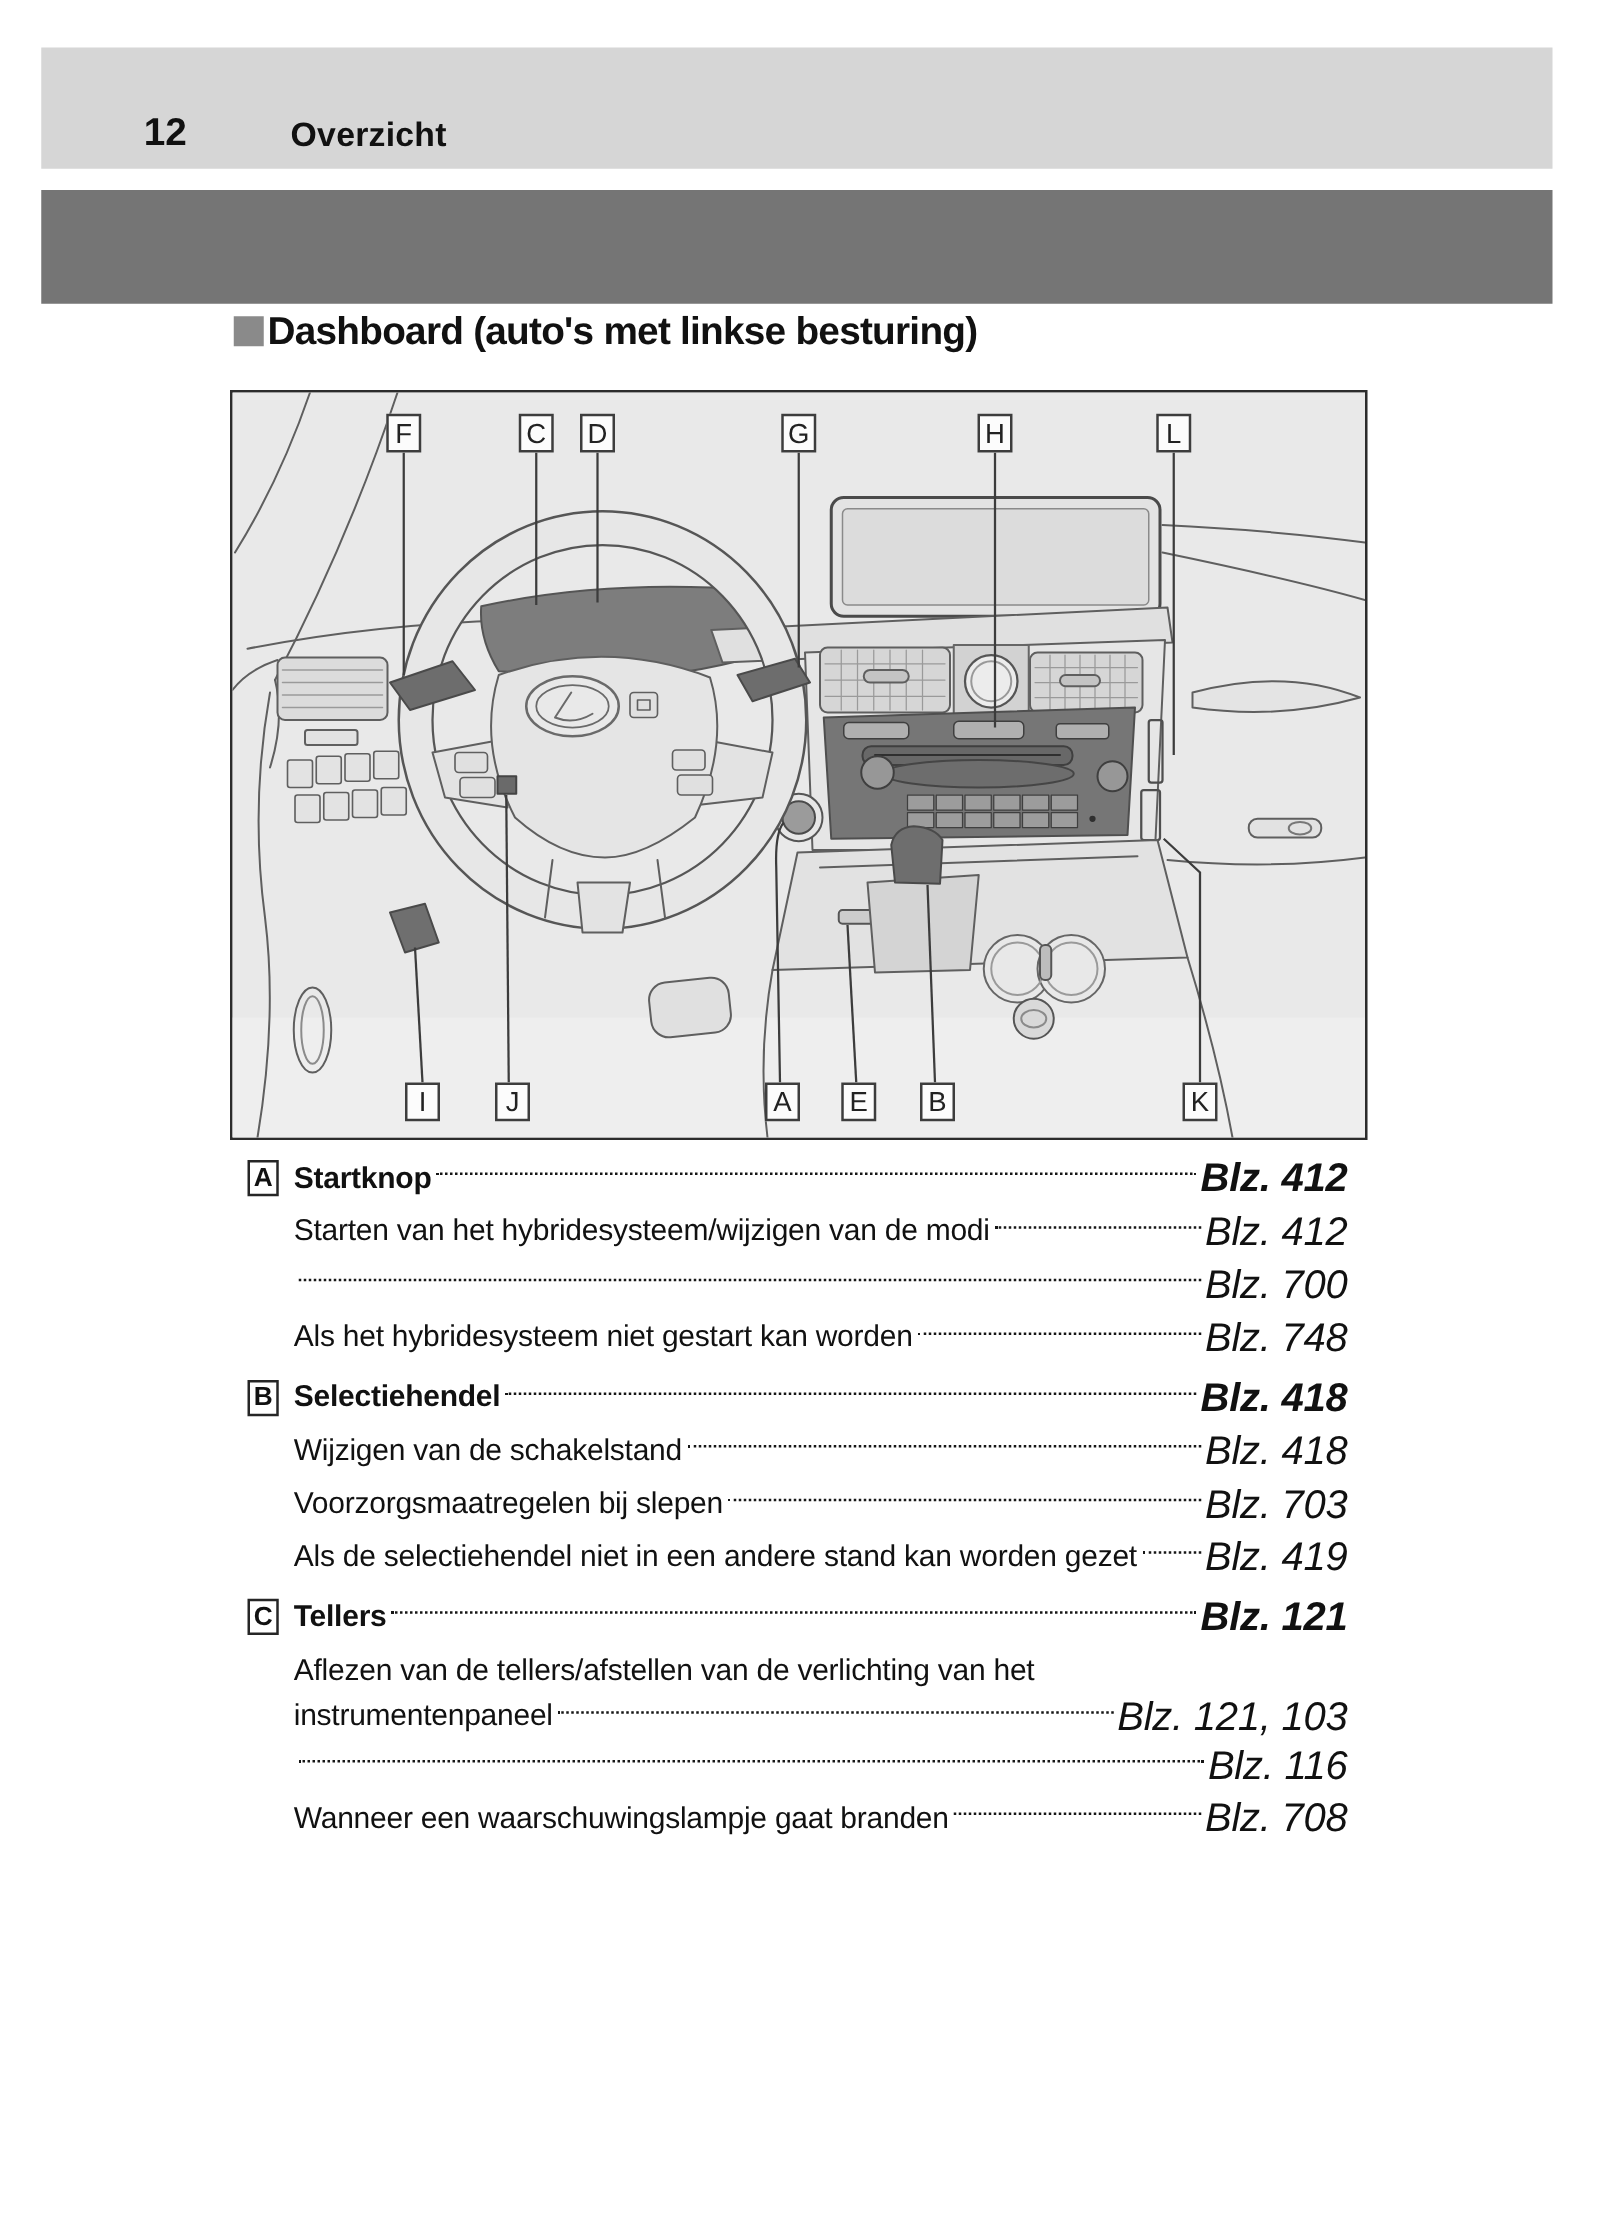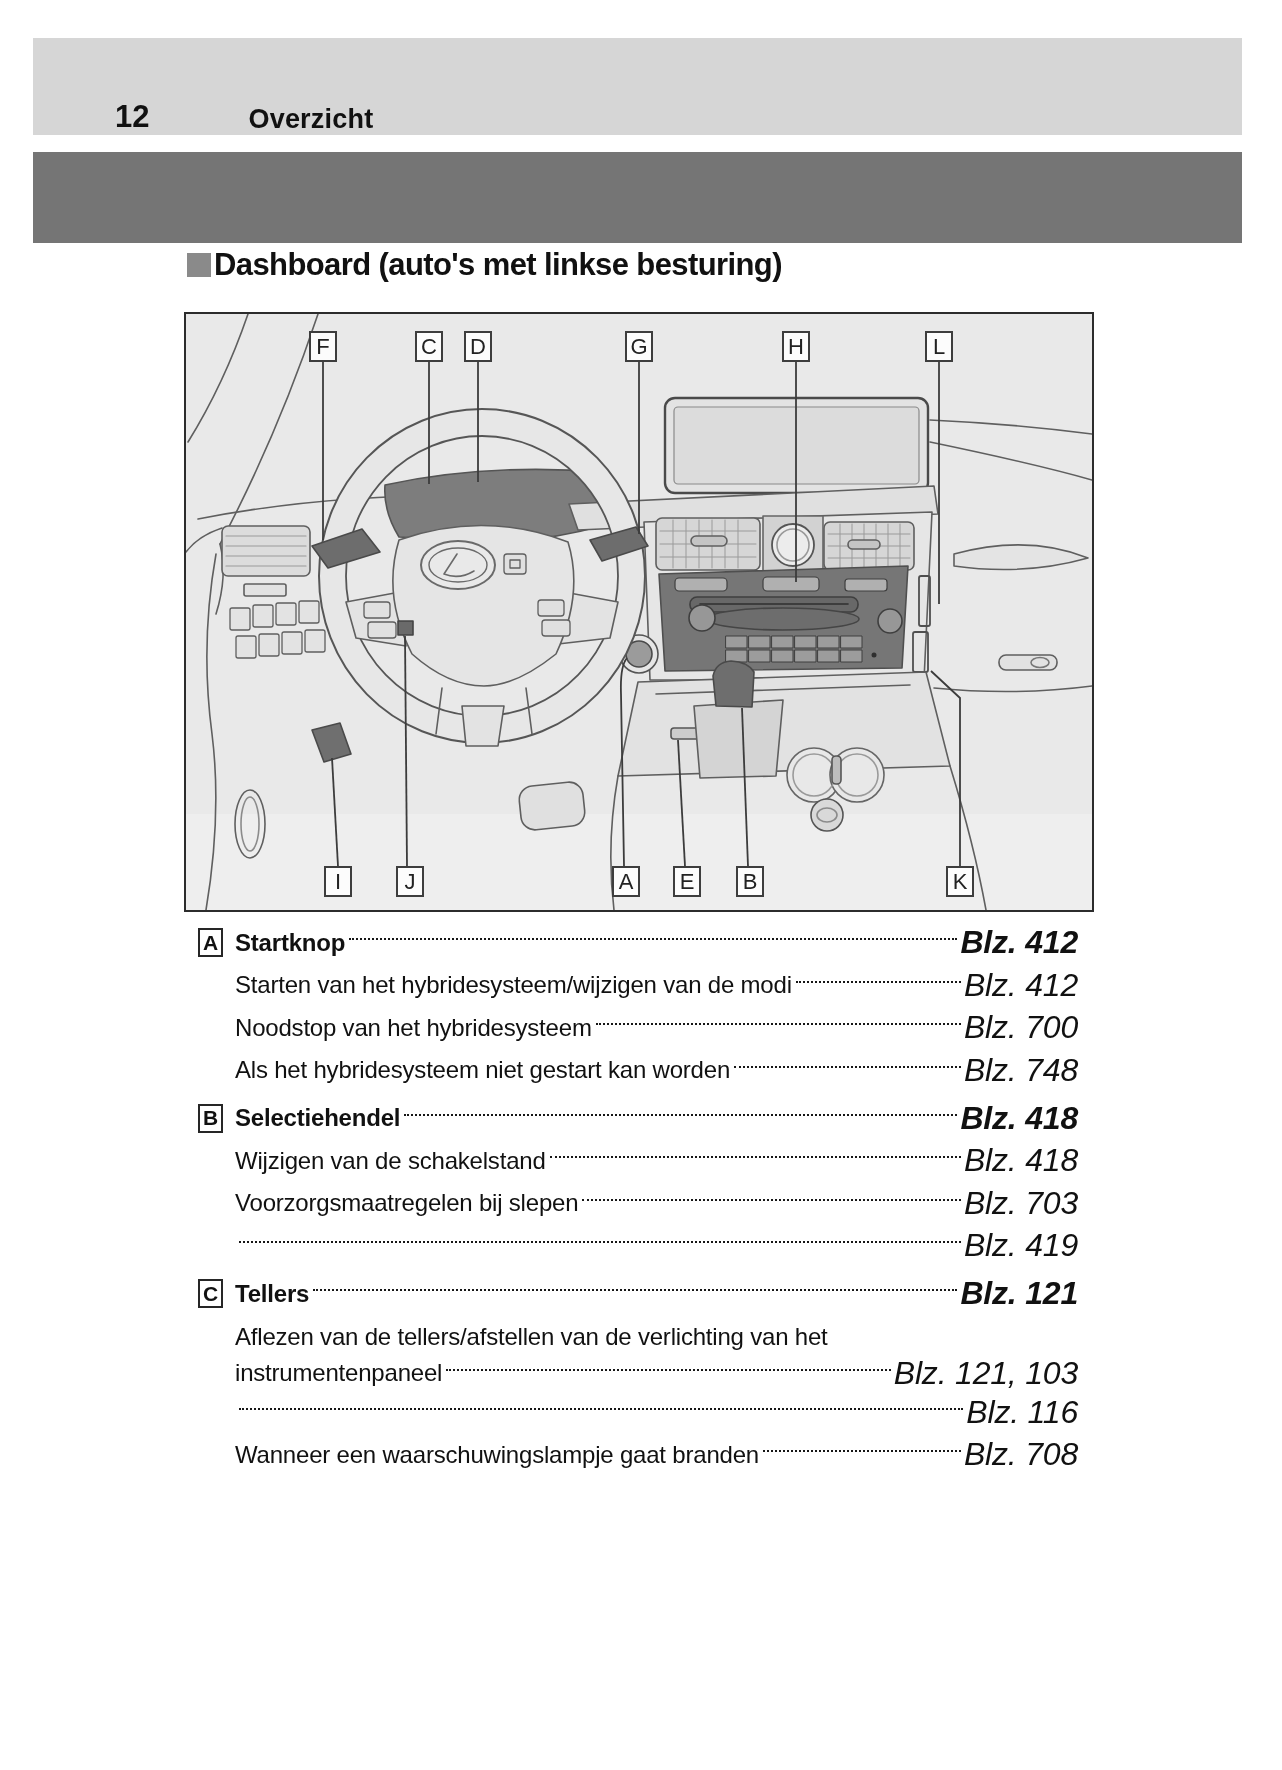--- a/index.html
+++ b/index.html
@@ -3,21 +3,21 @@
 <meta charset="utf-8">
 <style>
   html,body{margin:0;padding:0;}
   body{
     width:1282px;height:1770px;position:relative;background:#ffffff;
     font-family:"Liberation Sans", sans-serif;color:#111;overflow:hidden;
   }
   
   .band-light{
     position:absolute;left:33px;top:38px;width:1209px;height:97px;
-    background:#d6d6d6;display:flex;align-items:flex-end;box-sizing:border-box;gap:16px;
+    background:#d6d6d6;display:flex;align-items:flex-end;padding-bottom:11px;box-sizing:border-box;
   }
   .page-num{font-size:31px;font-weight:bold;margin-left:82px;letter-spacing:0;}
   .chapter{font-size:27px;margin-left:83px;letter-spacing:0.2px;font-weight:bold;}
   .band-dark{
     position:absolute;left:33px;top:152px;width:1209px;height:91px;background:#757575;
   }
   
   .sec-title{
     position:absolute;left:187px;top:247px;display:flex;align-items:center;
   }
@@ -244,21 +244,20 @@
     <span class="page-ref t-bold">Blz. 412</span>
   </div>
 
   <div class="toc-sub">
     <span class="entry-text">Starten van het hybridesysteem/wijzigen van de modi</span>
     <span class="leader"></span>
     <span class="page-ref">Blz. 412</span>
   </div>
 
   <div class="toc-sub">
-    <span class="entry-text">Noodstop van het hybridesysteem</span>
     <span class="leader"></span>
     <span class="page-ref">Blz. 700</span>
   </div>
 
   <div class="toc-sub">
     <span class="entry-text">Als het hybridesysteem niet gestart kan worden</span>
     <span class="leader"></span>
     <span class="page-ref">Blz. 748</span>
   </div>
 
@@ -277,20 +276,21 @@
     <span class="page-ref">Blz. 418</span>
   </div>
 
   <div class="toc-sub">
     <span class="entry-text">Voorzorgsmaatregelen bij slepen</span>
     <span class="leader"></span>
     <span class="page-ref">Blz. 703</span>
   </div>
 
   <div class="toc-sub">
+    <span class="entry-text">Als de selectiehendel niet in een andere stand kan worden gezet</span>
     <span class="leader"></span>
     <span class="page-ref">Blz. 419</span>
   </div>
 </div>
     <div class="sec-gap">
   <div class="toc-main">
     <span class="letter-badge">C</span>
     <span class="entry-text t-bold">Tellers</span>
     <span class="leader"></span>
     <span class="page-ref t-bold">Blz. 121</span>

